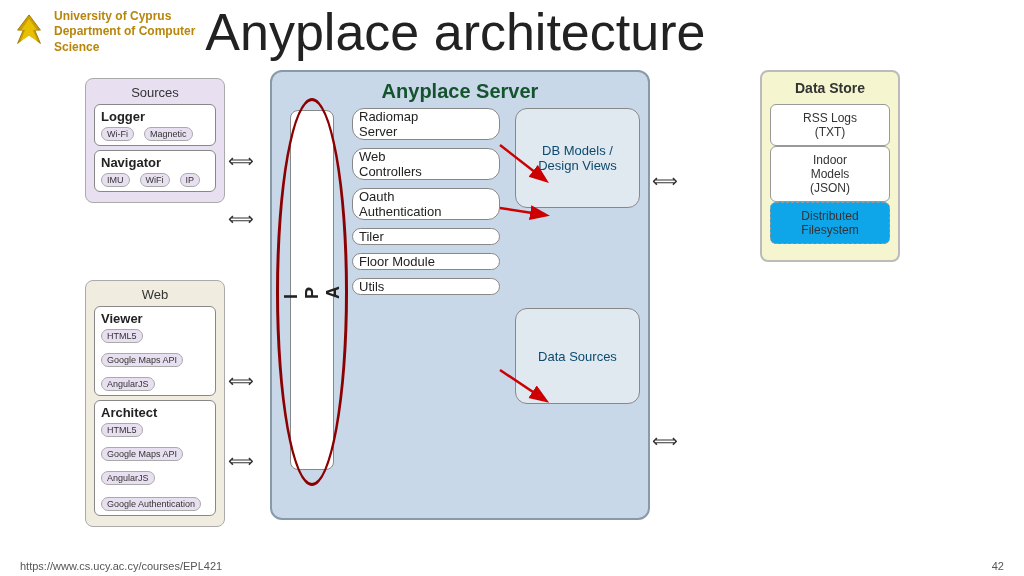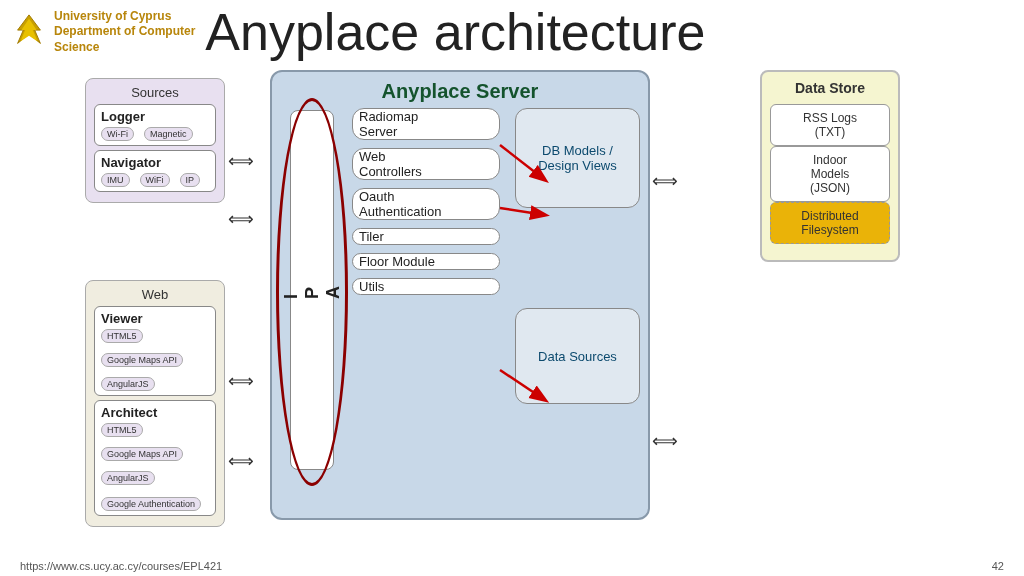--- a/index.html
+++ b/index.html
@@ -228,21 +228,21 @@
     .ds-block {
       background: #fff;
       border: 1.5px solid #999;
       border-radius: 6px;
       text-align: center;
       font-size: 12px;
       color: #333;
       padding: 6px 4px;
     }
     .ds-block-dashed {
-      background: #eab308;
+      background: #0ea5e9;
       border: 1.5px dashed #999;
       border-radius: 6px;
       text-align: center;
       font-size: 12px;
       color: #333;
       padding: 6px 4px;
       margin-bottom: 8px;
     }
 
     

